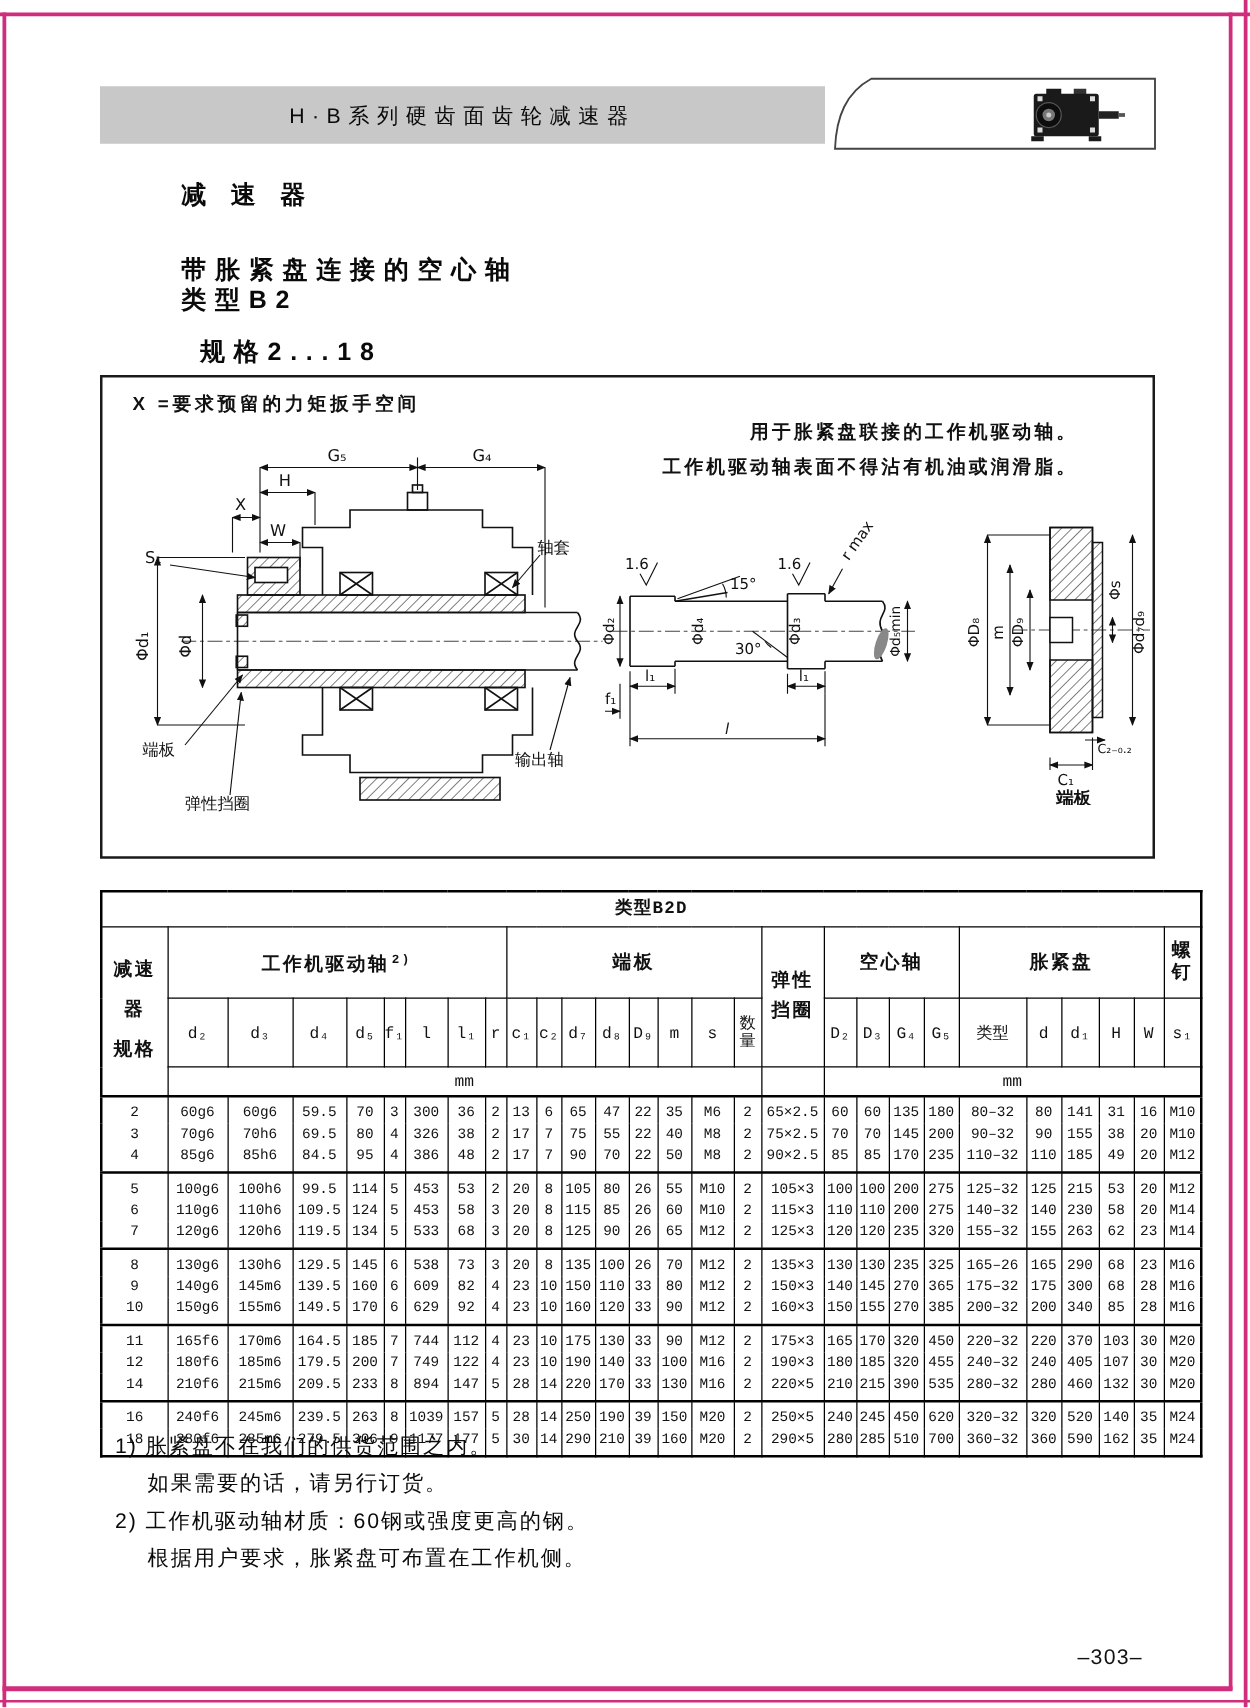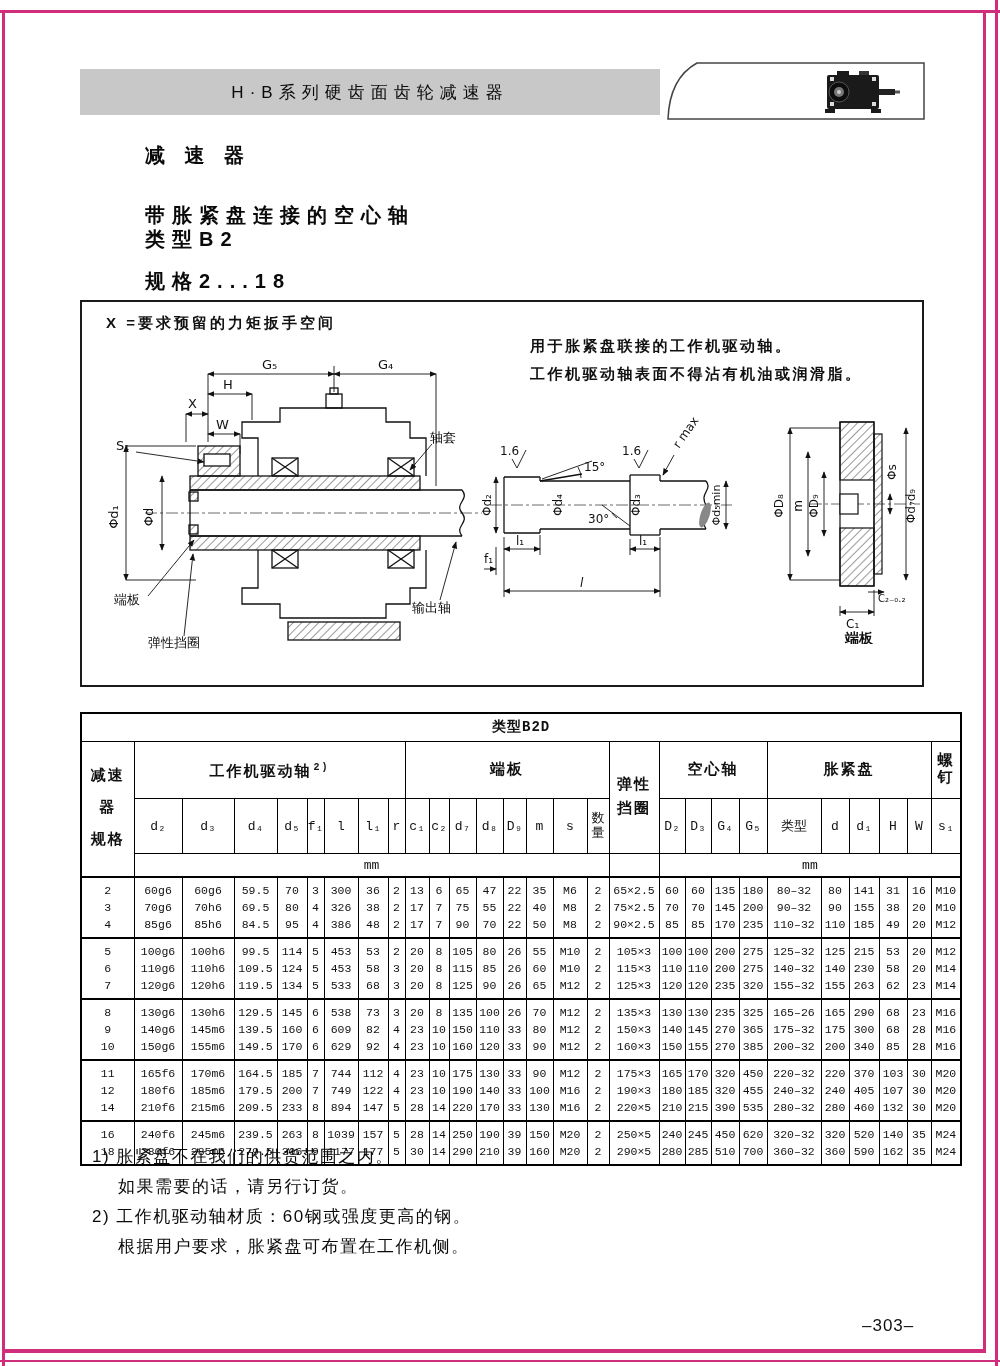--- a/index.html
+++ b/index.html
@@ -9,21 +9,21 @@
   
   #hdrbar{position:absolute;left:80px;top:69px;width:580px;height:46px;background:#c8c8c8;
           display:flex;align-items:center;justify-content:center;}
   #hdrbar .t{font-size:17px;font-weight:normal;letter-spacing:6px;color:#0a0a0a;}
   #ornament{position:absolute;left:663px;top:61px;width:263px;height:60px;}
   
   .intro{position:absolute;left:145px;font-size:20px;font-weight:bold;letter-spacing:7px;color:#0a0a0a;}
   
   #dbox{position:absolute;left:80px;top:300px;width:840px;height:383px;border:2px solid #1a1a1a;background:#fff;}
   #notex{position:absolute;left:24px;top:12px;font-size:15px;font-weight:600;letter-spacing:3px;}
-  #rnotes{position:absolute;left:448px;top:30px;font-size:15px;font-weight:600;letter-spacing:2.5px;line-height:28px;}
+  #rnotes{position:absolute;left:448px;top:30px;font-size:15px;font-weight:600;letter-spacing:2.5px;line-height:28px;text-align:right;}
   .dsvg{position:absolute;}
   text{font-family:"DejaVu Sans","Liberation Sans",sans-serif;}
   
   #tablewrap{position:absolute;left:80px;top:712px;font-family:Liberation Mono, monospace;}
   table{border-collapse:collapse;table-layout:fixed;width:880px;border:2px solid #000;}
   th,td{border:1px solid #000;text-align:center;vertical-align:middle;padding:0;
         font-size:11.5px;line-height:17px;overflow:hidden;}
   th.title{font-size:14px;font-weight:600;height:27px;letter-spacing:1px;}
   tr.grprow th{height:56px;font-size:15px;font-weight:600;letter-spacing:2px;}
   th.spec-h{font-size:15px;font-weight:600;white-space:pre-line;line-height:32px;letter-spacing:1px;}
@@ -89,21 +89,21 @@
       <rect x="17" y="8" width="4" height="4" fill="#ddd"></rect>
         <rect x="59" y="8" width="4" height="4" fill="#ddd"></rect>
       <rect x="17" y="33" width="4" height="4" fill="#ddd"></rect>
         <rect x="59" y="33" width="4" height="4" fill="#ddd"></rect>
     </g>
   </svg>
 
   <div class="intro" style="top:142px;">减 速 器</div>
   <div class="intro" style="top:168px;margin-top:34px;">带胀紧盘连接的空心轴</div>
   <div class="intro" style="top:226px;">类型B2</div>
-  <div class="intro" style="top:268px;">规格2...18</div>
+  <div class="intro" style="top:268px;margin-left:15px;">规格2...18</div>
 
   <div id="dbox">
     <div id="notex">X =要求预留的力矩扳手空间</div>
     <div id="rnotes">
       <div>用于胀紧盘联接的工作机驱动轴。</div>
       <div>工作机驱动轴表面不得沾有机油或润滑脂。</div>
     </div>
 
     <svg class="dsvg" style="left:8px;top:48px;" width="395" height="312" viewBox="0 0 395 312">
       <defs>

